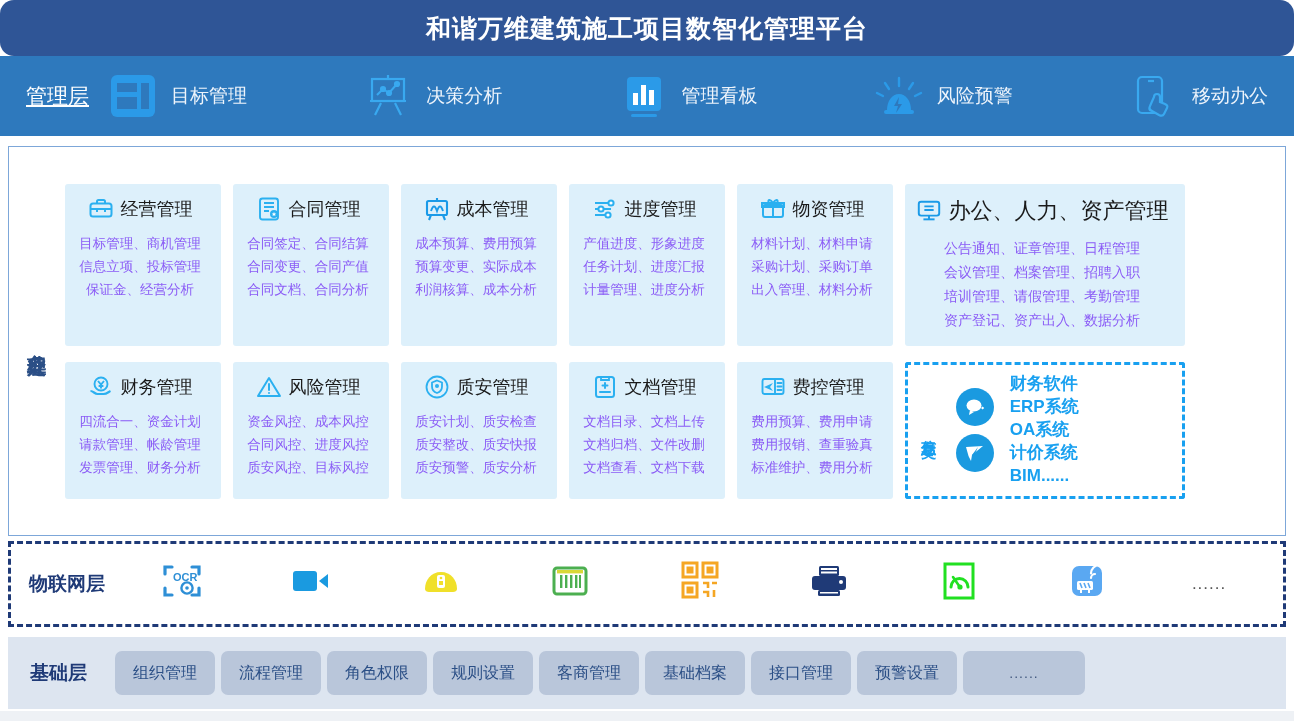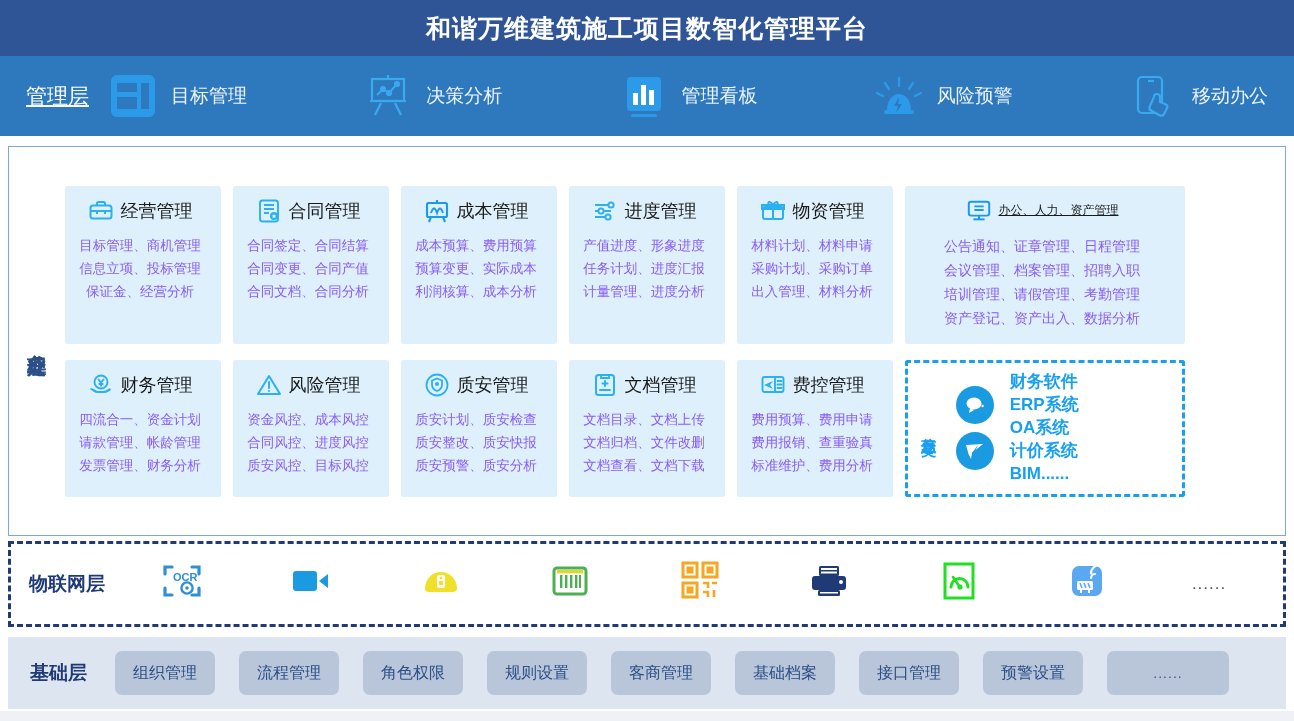--- a/index.html
+++ b/index.html
@@ -8,21 +8,21 @@
     font-family: "Liberation Sans", "DejaVu Sans", sans-serif;
     background: #ffffff;
     overflow: hidden;
   }
   .page { width: 1294px; height: 721px; position: relative; background:#fff; }
 
   
   .title-bar {
     height: 56px;
     background: #2f5596;
-    display: flex; align-items: center; justify-content: center;
+    display: flex; align-items: center; justify-content: center; border-radius: 14px;
   }
   .title-bar .title {
     color: #ffffff;
     font-size: 25px;
     font-weight: bold;
     letter-spacing: 1px;
   }
 
   
   .mgmt-bar {
@@ -66,21 +66,21 @@
     display:flex; flex-direction:column; align-items:center;
     flex: 0 0 auto;
   }
   .card-w1 { width: 156px; }
   .card-wide { width: 280px; }
   .card-head { display:flex; align-items:center; gap: 7px; margin-bottom: 10px; }
   .card-head .c-ico { width: 26px; height: 26px; display:flex; align-items:center; justify-content:center; }
   .card-title { color:#1a1a1a; font-size: 18px; white-space: nowrap; }
   .card-lines { color:#8b5cf6; font-size: 13.5px; line-height: 1.72; text-align:center; white-space: pre-line; }
   .card-wide .card-lines { font-size: 14px; }
-  .card-wide .card-title { font-size: 12px; text-decoration: underline; }
+  .card-wide .card-title { font-size: 22px; }
 
   
   .info-box {
     width: 280px;
     border: 3px dashed #18a0f0;
     border-radius: 3px;
     display:flex; align-items:center;
     padding: 8px 10px;
     gap: 16px;
   }
@@ -105,21 +105,21 @@
   .iot-ico { width: 52px; height: 52px; display:flex; align-items:flex-start; justify-content:center; }
   .iot-dots { color:#555; font-size: 17px; letter-spacing: 1px; }
 
   
   .base-box {
     position:absolute; left: 8px; top: 637px; width: 1278px; height: 72px;
     background:#dde5f0;
     display:flex; align-items:center; padding: 0 22px;
   }
   .base-label { color:#1f3a77; font-size: 19px; font-weight:bold; white-space:nowrap; margin-right: 28px; }
-  .base-items { flex:1; display:flex; align-items:center; gap: 24px; }
+  .base-items { flex:1; display:flex; align-items:center; gap: 6px; }
   .base-chip {
     background:#b9c6da; border-radius: 7px;
     height: 44px; min-width: 100px; padding: 0 14px;
     display:flex; align-items:center; justify-content:center;
     color:#2b4f86; font-size: 16px; white-space:nowrap;
   }
   .base-chip.dots { min-width: 122px; color:#41587f; font-size: 14px; letter-spacing: 1px; }
   .bottom-strip { position:absolute; left:0; bottom:0; width:1294px; height: 10px; background:#eef1f5; }
 </style>
 </head>

